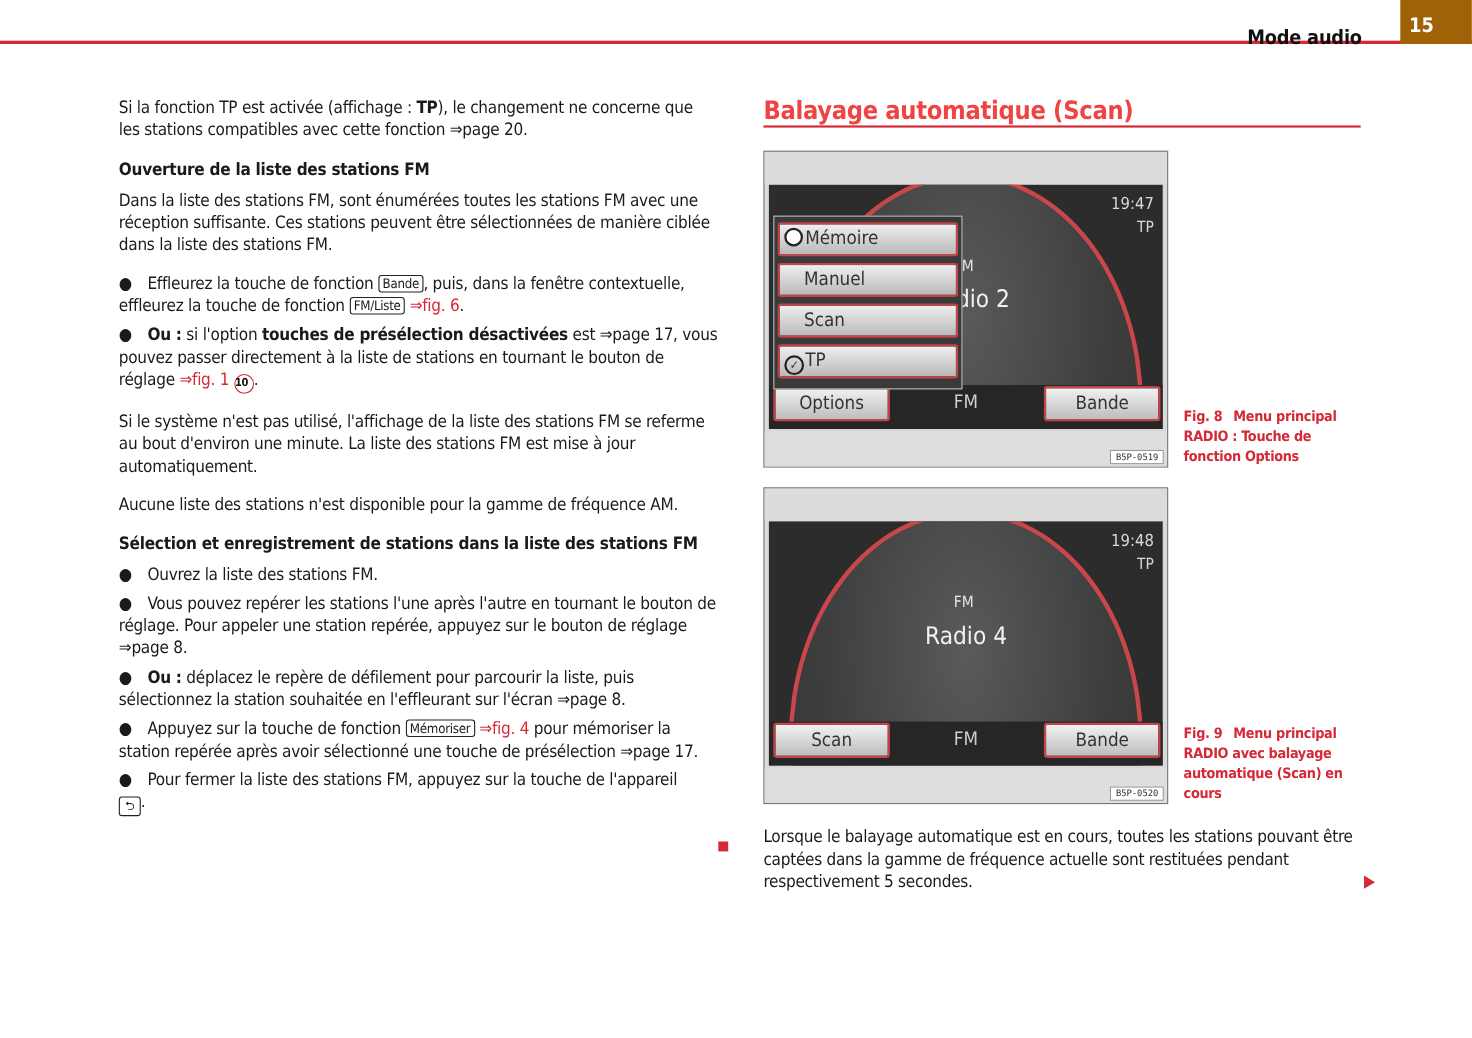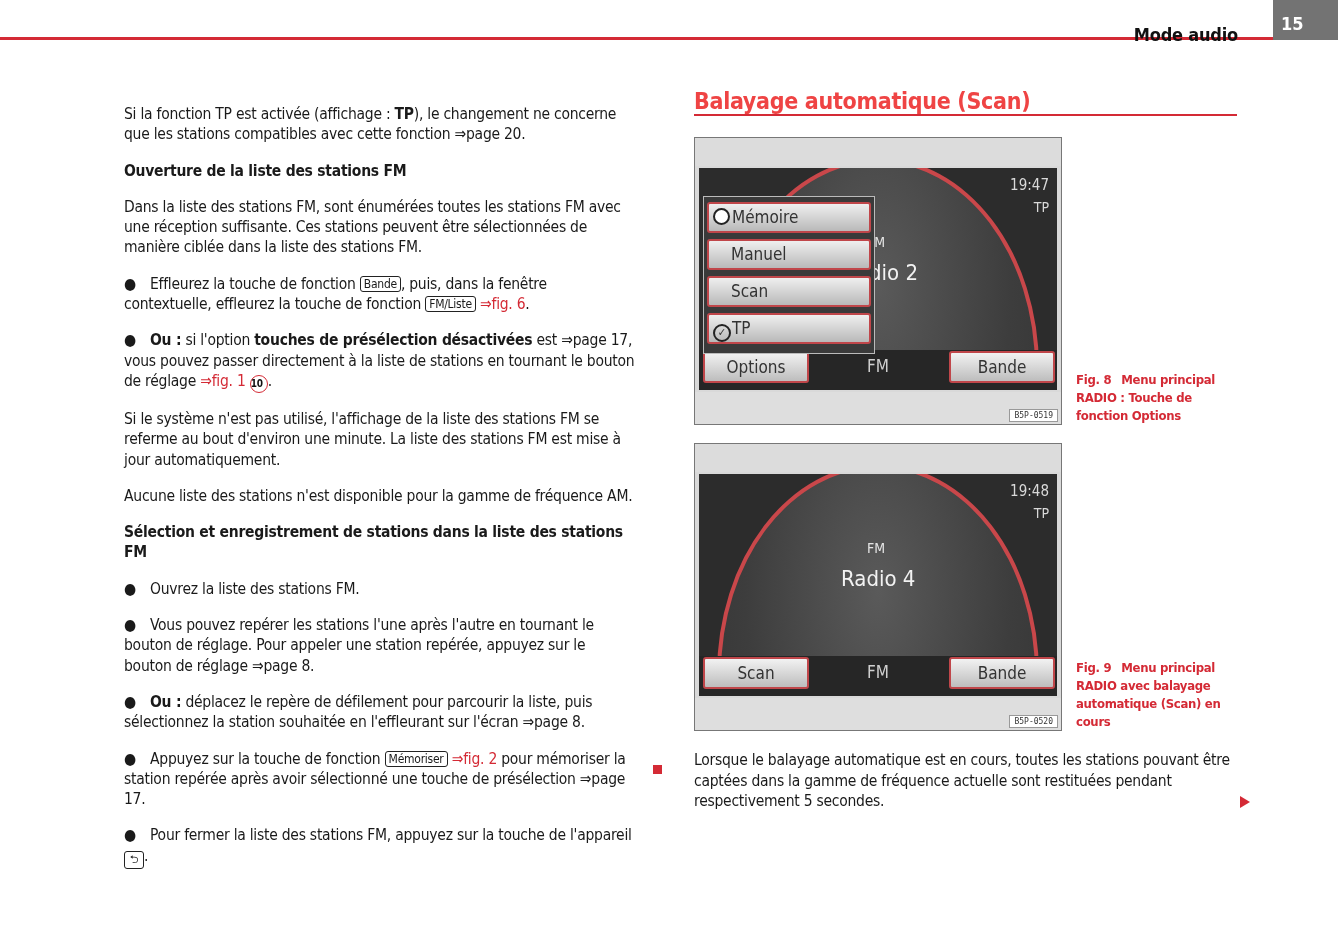--- a/index.html
+++ b/index.html
@@ -1,25 +1,25 @@
 <!DOCTYPE html>
 <html><head>
 <meta charset="utf-8">
 <style>
   html, body { margin:0; padding:0; background:#ffffff; }
   body { width:1338px; height:944px; position:relative; overflow:hidden;
          font-family:"DejaVu Sans Condensed","DejaVu Sans", sans-serif; color:#1a1a1a; }
   .hdr-line { position:absolute; left:0; top:37px; width:1338px; height:3px; background:#d42a35; }
   .hdr-title { position:absolute; left:1100px; top:24px; width:138px; text-align:right;
                font-weight:bold; font-size:18px; color:#111; letter-spacing:-0.2px; }
-  .hdr-page { position:absolute; left:1273px; top:0; width:65px; height:40px; background:#737373;
+  .hdr-page { position:absolute; left:1273px; top:0; width:65px; height:40px; background:#a16207;
               color:#fff; font-weight:bold; font-size:18px; box-sizing:border-box; padding:13px 0 0 8px; }
 
   .col-left { position:absolute; left:108px; top:88px; width:545px; font-size:15.5px; line-height:20.3px; letter-spacing:-0.25px; }
-  .col-left p { margin:16px; }
+  .col-left p { margin:0; }
   .p { margin-bottom:15px !important; }
   .h { font-weight:bold; margin-bottom:8px !important; }
   .bullet { margin-bottom:6px !important; }
   .bullet .dot { display:inline-block; width:26px; }
   .red { color:#d42a35; }
   .key { display:inline-block; border:1px solid #222; border-radius:3px; font-size:12px; line-height:14px;
          padding:0 3px; vertical-align:1px; }
   .circ { display:inline-block; width:16px; height:16px; border:1.5px solid #d42a35; border-radius:50%;
           font-size:10px; font-weight:bold; text-align:left; line-height:16px; vertical-align:-1px; color:#111;}
   .backkey { display:inline-block; width:18px; height:16px; border:1.5px solid #222; border-radius:3px;
@@ -72,21 +72,21 @@
   <p class="bullet"><span class="dot">●</span><span>Effleurez la touche de fonction </span><span class="key">Bande</span><span>, puis, dans la fenêtre contextuelle, effleurez la touche de fonction </span><span class="key">FM/Liste</span><span class="red"> ⇒fig. 6</span><span>.</span></p>
   <p class="bullet" style="margin-bottom:15px !important"><span class="dot">●</span><b>Ou :</b><span> si l'option </span><b>touches de présélection désactivées</b><span> est ⇒page 17, vous pouvez passer directement à la liste de stations en tournant le bouton de réglage </span><span class="red">⇒fig. 1</span> <span class="circ">10</span><span>.</span></p>
 
   <p class="p">Si le système n'est pas utilisé, l'affichage de la liste des stations FM se referme au bout d'environ une minute. La liste des stations FM est mise à jour automatiquement.</p>
   <p class="p">Aucune liste des stations n'est disponible pour la gamme de fréquence AM.</p>
 
   <p class="h">Sélection et enregistrement de stations dans la liste des stations FM</p>
   <p class="bullet"><span class="dot">●</span><span>Ouvrez la liste des stations FM.</span></p>
   <p class="bullet"><span class="dot">●</span><span>Vous pouvez repérer les stations l'une après l'autre en tournant le bouton de réglage. Pour appeler une station repérée, appuyez sur le bouton de réglage ⇒page 8.</span></p>
   <p class="bullet"><span class="dot">●</span><b>Ou :</b><span> déplacez le repère de défilement pour parcourir la liste, puis sélectionnez la station souhaitée en l'effleurant sur l'écran ⇒page 8.</span></p>
-  <p class="bullet"><span class="dot">●</span><span>Appuyez sur la touche de fonction </span><span class="key">Mémoriser</span><span class="red"> ⇒fig. 2</span><span> pour mémoriser la station repérée après avoir sélectionné une touche de présélection ⇒page 17.</span></p>
+  <p class="bullet"><span class="dot">●</span><span>Appuyez sur la touche de fonction </span><span class="key">Mémoriser</span><span class="red"> ⇒fig. 4</span><span> pour mémoriser la station repérée après avoir sélectionné une touche de présélection ⇒page 17.</span></p>
   <p class="bullet"><span class="dot">●</span><span>Pour fermer la liste des stations FM, appuyez sur la touche de l'appareil </span><br><span class="backkey">⮌</span><span>.</span></p>
 </div>
 <div class="endmark"></div>
 
 <div class="sec-title">Balayage automatique (Scan)</div>
 <div class="sec-rule"></div>
 
 <div class="fig" style="top:137px">
   <div class="topbar"></div>
   <div class="screen">

